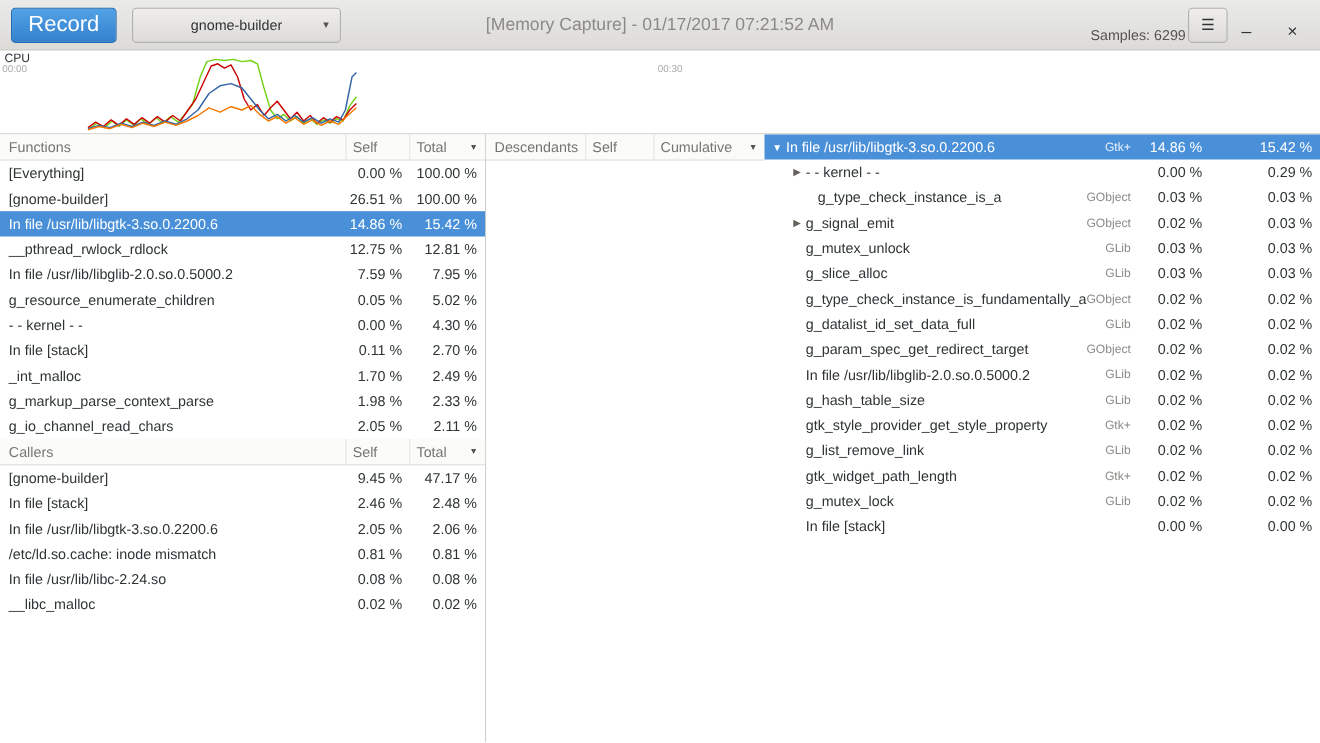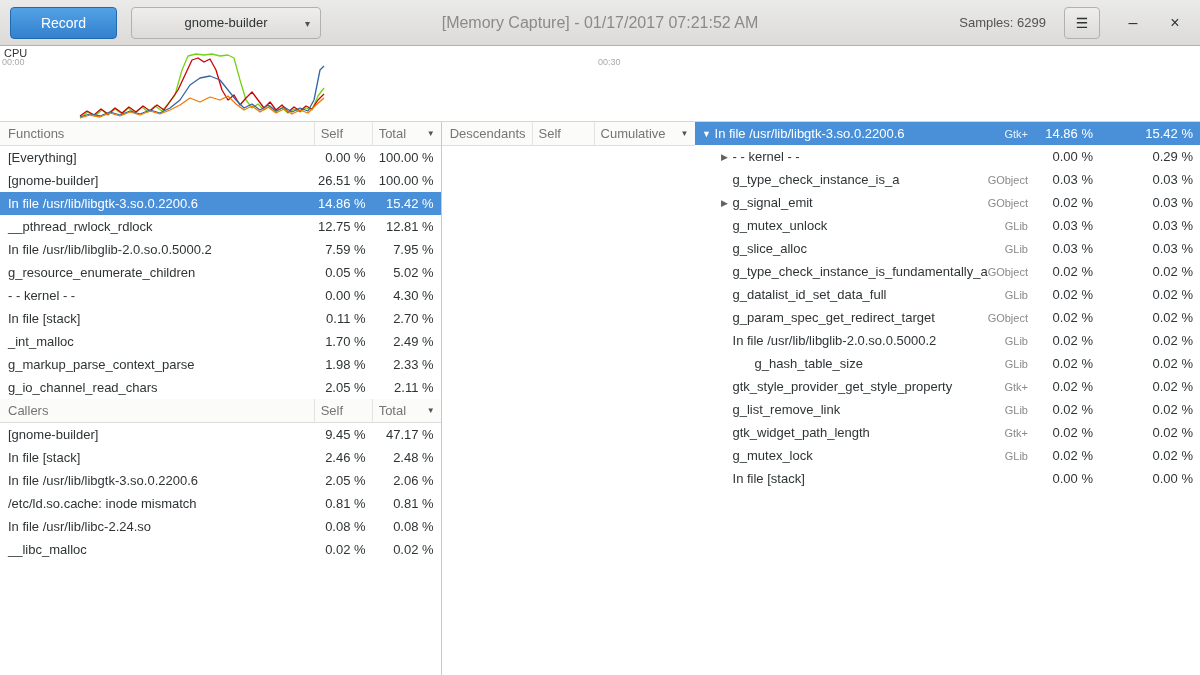--- a/index.html
+++ b/index.html
@@ -19,36 +19,36 @@
   .hb-left { display: flex; align-items: center; gap: 14px; }
   .btn {
     height: 32px; border-radius: 4px;
     border: 1px solid #b1b1ae;
     background: linear-gradient(to bottom, #efeeec, #dcdbd8);
     font-size: 13px; color: #2e3436;
     display: flex; align-items: center; justify-content: center;
     cursor: default;
   }
   .record {
-    width: 107px; font-size: 14px; color: #ffffff;
+    width: 96px; font-size: 20px; color: #ffffff;
     background: linear-gradient(to bottom, #52a2e6, #3480cd);
     border-color: #1f6bb2;
   }
   .proc { width: 190px; position: relative; }
   .proc .arrow {
     position: absolute; right: 10px; top: 50%; transform: translateY(-50%);
     font-size: 10px; color: #55524e;
   }
   .hb-center {
     position: absolute; left: 50%; top: 50%; transform: translate(-50%,-50%);
     text-align: center; white-space: nowrap;
   }
   .hb-title { font-size: 14px; font-weight: bold; line-height: 1.3; }
   .hb-sub { font-size: 16px; color: #8b8a87; }
-  .hb-right { margin-left: auto; display: flex; align-items: center; gap: 18px; }
+  .hb-right { margin-left: auto; display: flex; align-items: flex-end; gap: 2px; }
   .samples { font-size: 13px; color: #565350; }
   .menu-btn { width: 36px; font-size: 14px; }
   .winctl { display: flex; align-items: center; gap: 24px; margin-left: 6px; padding-right: 6px; }
   .winbtn { width: 18px; text-align: center; font-size: 16px; color: #2e3436; }
   
   .cpu { position: relative; height: 76px; background: #fff; border-bottom: 1px solid #d6d6d3; }
   .cpu-label { position: absolute; left: 4px; top: 1px; font-size: 11px; color: #2e3436; }
   .cpu-tick { position: absolute; top: 11px; font-size: 9px; color: #aaaaa7; }
   .tick-left { left: 2px; }
   .tick-mid { left: 598px; }
@@ -250,21 +250,21 @@
           </div>
           <div class="trow">
             <div class="tname" style="padding-left: 22px;">
               <span class="exp">▶</span>
               <span>- - kernel - -</span>
             </div>
             <div class="tcell w-selfr">0.00 %</div>
             <div class="tcell w-cum">0.29 %</div>
           </div>
           <div class="trow">
-            <div class="tname" style="padding-left: 22px;">
+            <div class="tname" style="padding-left: 22px; gap: 11px;">
               <span class="exp"></span>
               <span>g_type_check_instance_is_a</span>
               <span class="badge">GObject</span>
             </div>
             <div class="tcell w-selfr">0.03 %</div>
             <div class="tcell w-cum">0.03 %</div>
           </div>
           <div class="trow">
             <div class="tname" style="padding-left: 22px;">
               <span class="exp">▶</span>
@@ -322,21 +322,21 @@
           <div class="trow">
             <div class="tname" style="padding-left: 22px;">
               <span class="exp"></span>
               <span>In file /usr/lib/libglib-2.0.so.0.5000.2</span>
               <span class="badge">GLib</span>
             </div>
             <div class="tcell w-selfr">0.02 %</div>
             <div class="tcell w-cum">0.02 %</div>
           </div>
           <div class="trow">
-            <div class="tname" style="padding-left: 22px; gap: 22px;">
+            <div class="tname" style="padding-left: 22px;">
               <span class="exp"></span>
               <span>g_hash_table_size</span>
               <span class="badge">GLib</span>
             </div>
             <div class="tcell w-selfr">0.02 %</div>
             <div class="tcell w-cum">0.02 %</div>
           </div>
           <div class="trow">
             <div class="tname" style="padding-left: 22px;">
               <span class="exp"></span>

